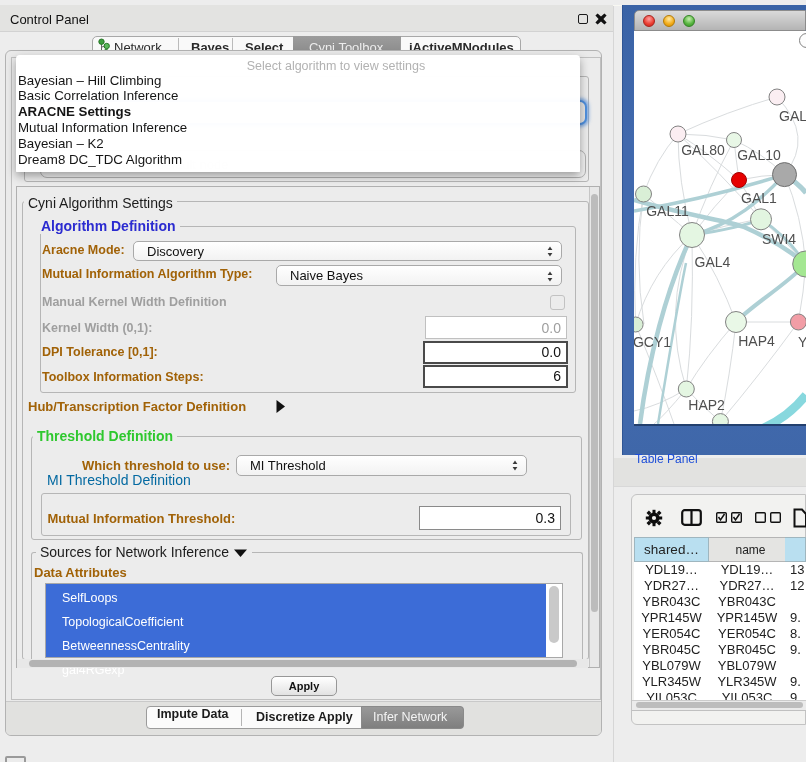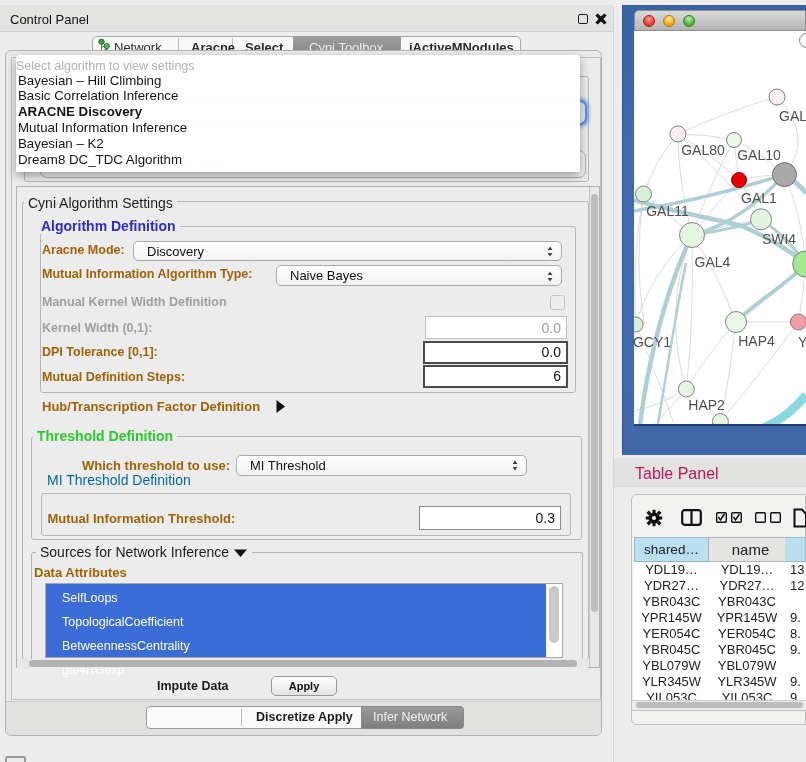--- a/index.html
+++ b/index.html
@@ -32,21 +32,21 @@
 <div class="abs" style="left:178px;top:38px;width:1px;height:17px;background:#bbb"></div>
 <div class="abs" style="left:232px;top:38px;width:1px;height:17px;background:#bbb"></div>
 <div class="abs" style="left:400px;top:36px;width:1px;height:21px;background:#9a9a9a"></div>
 <svg class="abs" style="left:96px;top:37px" width="15" height="17" viewBox="0 0 15 17">
   <path d="M5.5 6 L5.5 14 M5.5 10 L9 9.3 M5.5 14 L9 14.5" stroke="#666" stroke-width="1" fill="none"></path>
   <circle cx="5.5" cy="4.7" r="2.7" fill="#3f9e3f" stroke="#1f6f1f" stroke-width="0.9"></circle>
   <circle cx="10.7" cy="9" r="2.7" fill="#5cb85c" stroke="#1f6f1f" stroke-width="0.9"></circle>
   <circle cx="10.2" cy="14.6" r="2.2" fill="#5cb85c" stroke="#1f6f1f" stroke-width="0.9"></circle>
 </svg>
 <div class="abs" style="left:114px;top:40px;font-size:13px;font-weight:normal;color:#2a2a2a">Network</div>
-<div class="abs" style="left:191px;top:40px;font-size:13px;font-weight:bold;color:#2a2a2a">Aracne</div>
+<div class="abs" style="left:191px;top:40px;font-size:13px;font-weight:bold;color:#2a2a2a">Bayes</div>
 <div class="abs" style="left:245px;top:40px;font-size:13px;font-weight:bold;color:#2a2a2a">Select</div>
 <div class="abs" style="left:309px;top:40px;font-size:13px;color:#ededed">Cyni Toolbox</div>
 <div class="abs" style="left:409px;top:40px;font-size:13px;font-weight:bold;color:#2a2a2a">jActiveMNodules</div>
 
 <div class="abs" style="left:4.5px;top:49.5px;width:597px;height:686px;border:1px solid #b2b2b2;border-radius:6px;background:#eaeaea;box-sizing:border-box"></div>
 <div class="abs" style="left:11px;top:57px;width:590px;height:643px;border:1px solid #c0c0c0;background:#ececec;box-sizing:border-box"></div>
 
 <div class="fieldset" style="left:24px;top:76px;width:563px;height:104px;background:#ececec"></div>
 <div class="abs" style="left:30px;top:100px;width:557px;height:25px;border:2px solid #4f8fdd;border-radius:7px;background:#e4e4e4;box-shadow:0 0 3.5px 1.5px rgba(95,150,220,0.75);box-sizing:border-box"></div>
 <div class="abs" style="left:40px;top:150px;width:546px;height:28px;border:1px solid #b0b0b0;border-radius:7px;background:#f1f1f1;box-sizing:border-box;
@@ -74,24 +74,24 @@
 
 <div class="glbl abs" style="left:42px;top:295px">Manual Kernel Width Definition</div>
 <div class="abs" style="left:550px;top:295px;width:13px;height:13px;border:1px solid #c2c2c2;border-radius:3px;background:#ececec"></div>
 
 <div class="glbl abs" style="left:42px;top:320.5px">Kernel Width (0,1):</div>
 <div class="tfield" style="left:425px;top:316px;width:142px;height:23px;border:1px solid #c0c0c0;color:#9f9f9f">0.0</div>
 
 <div class="lbl abs" style="left:42px;top:344.5px">DPI Tolerance [0,1]:</div>
 <div class="tfield" style="left:423px;top:341px;width:145px;height:22.5px;border:2px solid #4a4a4a;color:#111">0.0</div>
 
-<div class="lbl abs" style="left:42px;top:369.5px">Mutual Definition Steps:</div>
+<div class="lbl abs" style="left:42px;top:369.5px">Toolbox Information Steps:</div>
 <div class="tfield" style="left:423px;top:365px;width:145px;height:22.5px;border:2px solid #4a4a4a;color:#111">6</div>
 
-<div class="lbl abs" style="left:42px;top:399px;font-size:13px">Hub/Transcription Factor Definition</div>
+<div class="lbl abs" style="left:28px;top:399px;font-size:13px">Hub/Transcription Factor Definition</div>
 <svg class="abs" style="left:274px;top:399px" width="13" height="15" viewBox="0 0 13 15">
     <path d="M2.5 1 L11 7.5 L2.5 14 Z" fill="#111"></path>
   </svg>
 
 <div class="fieldset" style="left:31px;top:436px;width:549px;height:102px"></div>
 <div class="flabel" style="left:33px;top:428px;color:#2ec82e;font-weight:bold">Threshold Definition</div>
 
 <div class="lbl abs" style="left:82px;top:458px;font-size:13px">Which threshold to use:</div>
 <div class="combo" style="left:236px;top:455px;width:291px;height:20.5px">MI Threshold<span class="carr"><svg width="6" height="11" viewBox="0 0 6 11">
         <path d="M3 0.5 L5.4 4 L0.6 4 Z" fill="#3a3a3a"></path>
@@ -120,29 +120,29 @@
 <div class="abs" style="left:17px;top:659px;width:571px;height:9px;background:#e8e8e8"></div>
 <div class="abs" style="left:29px;top:660px;width:548px;height:7px;background:#b3b3b3;border-radius:4px"></div>
 
 <div class="abs" style="left:271px;top:676px;width:66px;height:20px;border:1px solid #979797;border-radius:5px;background:linear-gradient(#ffffff,#e2e2e2);
      box-sizing:border-box;display:flex;align-items:center;justify-content:center;font-size:11px;font-weight:bold;color:#111">Apply</div>
 
 <div class="abs" style="left:5.5px;top:701px;width:595px;height:33px;background:#e1e1df;border-top:1px solid #c9c9c9;border-radius:0 0 5px 5px"></div>
 <div class="abs" style="left:146px;top:706px;width:318px;height:23px;border:1px solid #9b9b9b;border-radius:4px;background:#fbfbfb;box-sizing:border-box"></div>
 <div class="abs" style="left:361px;top:706px;width:103px;height:23px;background:linear-gradient(#999999,#7f7f7f);border-radius:0 4px 4px 0;border:1px solid #8a8a8a;box-sizing:border-box"></div>
 <div class="abs" style="left:241px;top:709px;width:1px;height:17px;background:#b5b5b5"></div>
-<div class="abs" style="left:157px;top:679px;font-size:12.5px;font-weight:bold;color:#1c1c1c">Impute Data</div>
+<div class="abs" style="left:157px;top:707px;font-size:12.5px;font-weight:bold;color:#1c1c1c">Impute Data</div>
 <div class="abs" style="left:256px;top:710px;font-size:12.5px;font-weight:bold;color:#1c1c1c">Discretize Apply</div>
 <div class="abs" style="left:373px;top:710px;font-size:12.5px;color:#f4f4f4">Infer Network</div>
 
 <div class="abs" style="left:5px;top:756px;width:17px;height:12px;border:2px solid #9a9a9a;border-radius:2px;background:#ececec"></div>
 
 <div class="abs" style="left:16px;top:55px;width:564px;height:117px;background:rgba(255,255,255,0.985);border-radius:4px 4px 1px 1px;box-shadow:0 4px 10px rgba(0,0,0,0.35)"></div>
-<div class="abs" style="left:16px;top:59px;width:640px;text-align:left;font-size:12.5px;color:#b2b2b2">Select algorithm to view settings</div>
-<div class="abs" style="left:18px;top:72.5px;font-size:13.3px;color:#151515;line-height:15.9px">Bayesian – Hill Climbing<br>Basic Correlation Inference<br><b>ARACNE Discovery</b><br>Mutual Information Inference<br>Bayesian – K2<br>Dream8 DC_TDC Algorithm</div>
+<div class="abs" style="left:16px;top:59px;width:640px;text-align:center;font-size:12.5px;color:#b2b2b2">Select algorithm to view settings</div>
+<div class="abs" style="left:18px;top:72.5px;font-size:13.3px;color:#151515;line-height:15.9px">Bayesian – Hill Climbing<br>Basic Correlation Inference<br><b>ARACNE Settings</b><br>Mutual Information Inference<br>Bayesian – K2<br>Dream8 DC_TDC Algorithm</div>
 
 <div class="abs" style="left:613px;top:0;width:1px;height:762px;background:#d6d6d6"></div>
 <div class="abs" style="left:613px;top:0;width:193px;height:5px;background:#ededed;border-bottom:1px solid #f8f8f2"></div>
 <div class="abs" style="left:622px;top:5px;width:184px;height:450px;background:linear-gradient(180deg,#3a63a6,#4169ad 30%,#4169ad 85%,#3f67a9);border-left:1px solid #2f5594"></div>
 
 <div class="abs" style="left:634px;top:10px;width:172px;height:21px;background:linear-gradient(#dadada,#b4b4b4);border:1px solid #8c8c8c;border-radius:5px 0 0 0;box-sizing:border-box"></div>
 <div class="abs" style="left:643px;top:15px;width:12px;height:12px;border-radius:50%;background:radial-gradient(circle at 50% 30%,#ffa0a0,#ea3d30 60%,#c62420);border:1px solid #a8221c;box-sizing:border-box"></div>
 <div class="abs" style="left:663px;top:15px;width:12px;height:12px;border-radius:50%;background:radial-gradient(circle at 50% 30%,#ffeaa6,#f2ab17 60%,#d18c08);border:1px solid #b47b05;box-sizing:border-box"></div>
 <div class="abs" style="left:683px;top:15px;width:12px;height:12px;border-radius:50%;background:radial-gradient(circle at 50% 30%,#c8f0b0,#55b33e 60%,#3a9427);border:1px solid #338424;box-sizing:border-box"></div>
 
@@ -223,21 +223,21 @@
     <text x="122.5" y="315" text-anchor="middle">HAP4</text>
     <text x="164" y="316">YJ</text>
     <text x="72.6" y="379" text-anchor="middle">HAP2</text>
   </g>
 </svg>
 </div>
 <div class="abs" style="left:634px;top:424px;width:172px;height:2px;background:#23406e"></div>
 
 <div class="abs" style="left:614px;top:455px;width:192px;height:307px;background:#ededed"></div>
 <div class="abs" style="left:614px;top:458px;width:192px;height:28px;background:#e2e2e0;border-bottom:1px solid #d8d8d8"></div>
-<div class="abs" style="left:635px;top:465px;font-size:16px;color:#be185d">Table Panel</div>
+<div class="abs" style="left:635px;top:452px;font-size:12px;color:#1d4ed8">Table Panel</div>
 
 <div class="abs" style="left:631px;top:494px;width:175px;height:231px;background:#f2f2f0;border:1px solid #c3c3c3;border-radius:6px 0 0 6px;box-sizing:border-box"></div>
 
 <svg class="abs" style="left:645px;top:509px" width="18" height="18" viewBox="0 0 18 18">
   <g fill="#0d0d0d">
     <circle cx="9" cy="9" r="5.6"></circle>
     <rect x="7.5" y="0.8" width="3" height="4"></rect>
     <rect x="7.5" y="13.2" width="3" height="4"></rect>
     <rect x="0.8" y="7.5" width="4" height="3"></rect>
     <rect x="13.2" y="7.5" width="4" height="3"></rect>
@@ -261,20 +261,20 @@
 <svg class="abs" style="left:755px;top:512px" width="26" height="11" viewBox="0 0 26 11">
   <rect x="0.7" y="0.7" width="9.6" height="9.6" rx="1" fill="none" stroke="#111" stroke-width="1.4"></rect>
   <rect x="15.7" y="0.7" width="9.6" height="9.6" rx="1" fill="none" stroke="#111" stroke-width="1.4"></rect>
 </svg>
 <svg class="abs" style="left:793px;top:508px" width="13" height="20" viewBox="0 0 13 20">
   <path d="M1.5 1.5 L9 1.5 L13 6 L13 18.5 L1.5 18.5 Z" fill="none" stroke="#111" stroke-width="2"></path>
 </svg>
 
 <div class="abs" style="left:634px;top:537px;width:172px;height:163px;background:#fff"></div>
 <div class="abs" style="left:634px;top:537px;width:75px;height:25px;background:#b9dff0;border:1px solid #9fb6bf;box-sizing:border-box;display:flex;align-items:center;justify-content:center;font-size:13.5px;color:#222">shared…</div>
-<div class="abs" style="left:709px;top:537px;width:84px;height:25px;background:#e4e4e2;border:1px solid #b5b5b5;border-left:none;box-sizing:border-box;display:flex;align-items:center;justify-content:center;font-size:15px;color:#222">name</div>
+<div class="abs" style="left:709px;top:537px;width:84px;height:25px;background:#e4e4e2;border:1px solid #b5b5b5;border-left:none;box-sizing:border-box;display:flex;align-items:center;justify-content:center;font-size:12px;color:#222">name</div>
 <div class="abs" style="left:785px;top:537px;width:21px;height:25px;background:#b9dff0;border:1px solid #9fb6bf;border-left:none;box-sizing:border-box"></div>
 <div class="abs" style="left:634px;top:562px;width:75px;height:138px;overflow:hidden;text-align:center;font-size:13px;color:#222;line-height:16px">YDL19…<br>YDR27…<br>YBR043C<br>YPR145W<br>YER054C<br>YBR045C<br>YBL079W<br>YLR345W<br>YIL053C</div>
 <div class="abs" style="left:709px;top:562px;width:76px;height:138px;overflow:hidden;text-align:center;font-size:13px;color:#222;line-height:16px">YDL19…<br>YDR27…<br>YBR043C<br>YPR145W<br>YER054C<br>YBR045C<br>YBL079W<br>YLR345W<br>YIL053C</div>
 <div class="abs" style="left:790px;top:562px;width:20px;height:138px;overflow:hidden;font-size:13px;color:#222;line-height:16px">13<br>12<br>&nbsp;<br>9.<br>8.<br>9.<br>&nbsp;<br>9.<br>9.</div>
 <div class="abs" style="left:632px;top:700px;width:174px;height:9px;background:#ebebeb;border-top:1px solid #cccccc"></div>
 <div class="abs" style="left:636px;top:701.5px;width:167px;height:6.5px;background:#bdbdbd;border-radius:3px"></div>
 <div class="abs" style="left:632px;top:710px;width:174px;height:1px;background:#c0c0c0"></div>
 
 </body></html>

